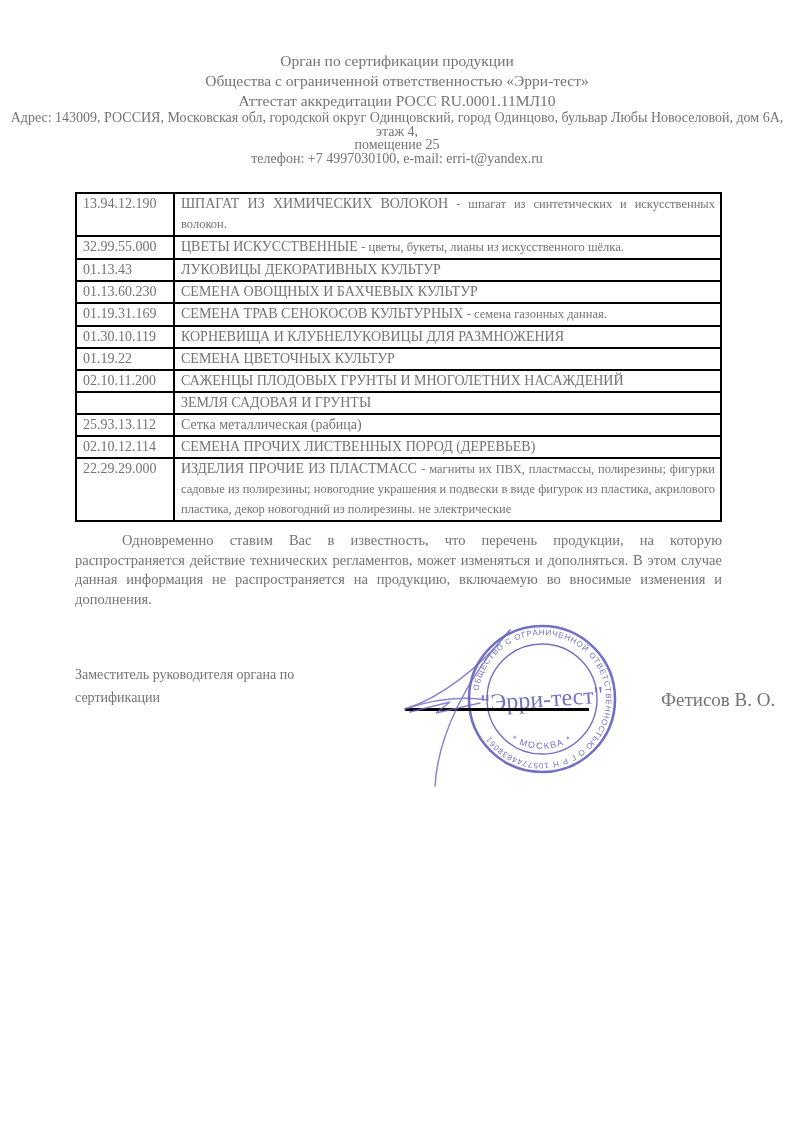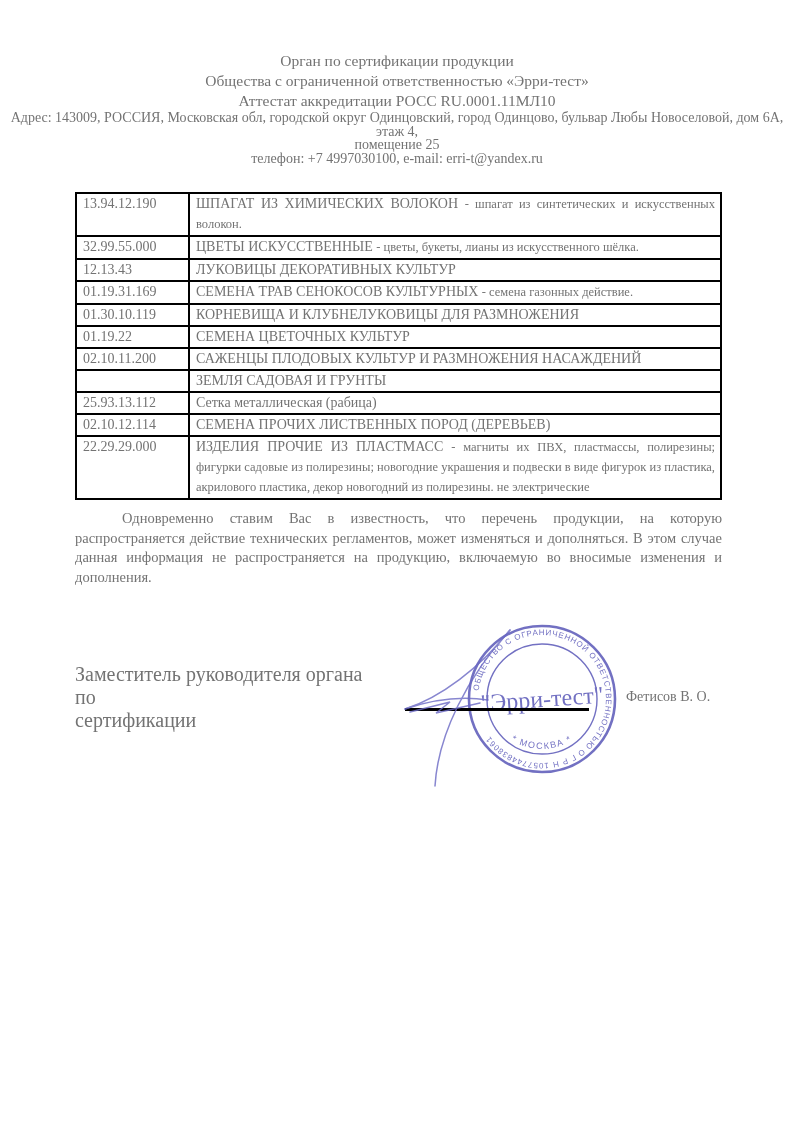--- a/index.html
+++ b/index.html
@@ -25,43 +25,43 @@
     margin: 27px 0 0 75px;
     width: 647px;
     table-layout: fixed;
   }
   table.products td {
     border: 2px solid #000000;
     vertical-align: top;
     padding: 0 5px 1px 6px;
     line-height: 19px;
   }
-  td.col-code { width: 113px; font-size: 14px; border-radius: 14px; }
+  td.col-code { width: 98px; font-size: 14px; border-radius: 14px; }
   td.col-desc { font-size: 14px; text-align: justify; font-family: Liberation Serif, serif; }
   .detail { font-size: 12.5px; }
   
   .body-text { margin: 9px 72px 0 75px; }
   .body-text p {
     font-size: 14.5px;
     line-height: 19.5px;
     text-align: justify;
     text-indent: 47px;
   }
   
   .sign-label {
     position: absolute; left: 75px; top: 650px; width: 310px;
-    font-size: 20px; line-height: 23px;
+    font-size: 14px; line-height: 23px;
   }
   .sign-line {
     position: absolute; left: 405px; top: 695px;
     width: 184px; height: 3px; background: #000000; z-index: 3;
   }
   .sign-name {
-    position: absolute; left: 626px; top: 676px;
-    font-size: 14px; z-index: 2;
+    position: absolute; left: 661px; top: 676px;
+    font-size: 19px; z-index: 2;
   }
   .stamp {
     position: absolute; left: 466px; top: 610px;
     width: 152px; height: 152px; z-index: 1; opacity: 0.85;
   }
   .autograph {
     position: absolute; left: 392px; top: 601px;
     width: 165px; height: 180px; z-index: 4; opacity: 0.8;
   }
 </style>
@@ -85,39 +85,43 @@
         <td class="col-code">13.94.12.190</td>
         <td class="col-desc"><span>ШПАГАТ ИЗ ХИМИЧЕСКИХ ВОЛОКОН</span>
           <span class="detail">- шпагат из синтетических и искусственных волокон.</span></td>
       </tr>
       <tr>
         <td class="col-code">32.99.55.000</td>
         <td class="col-desc"><span>ЦВЕТЫ ИСКУССТВЕННЫЕ</span>
           <span class="detail">- цветы, букеты, лианы из искусственного шёлка.</span></td>
       </tr>
       <tr>
-        <td class="col-code">12.13.43</td>
+        <td class="col-code">01.13.43</td>
         <td class="col-desc"><span>ЛУКОВИЦЫ ДЕКОРАТИВНЫХ КУЛЬТУР</span></td>
+      </tr>
+      <tr>
+        <td class="col-code">01.13.60.230</td>
+        <td class="col-desc"><span>СЕМЕНА ОВОЩНЫХ И БАХЧЕВЫХ КУЛЬТУР</span></td>
       </tr>
       <tr>
         <td class="col-code">01.19.31.169</td>
         <td class="col-desc"><span>СЕМЕНА ТРАВ СЕНОКОСОВ КУЛЬТУРНЫХ</span>
-          <span class="detail">- семена газонных действие.</span></td>
+          <span class="detail">- семена газонных данная.</span></td>
       </tr>
       <tr>
         <td class="col-code">01.30.10.119</td>
         <td class="col-desc"><span>КОРНЕВИЩА И КЛУБНЕЛУКОВИЦЫ ДЛЯ РАЗМНОЖЕНИЯ</span></td>
       </tr>
       <tr>
         <td class="col-code">01.19.22</td>
         <td class="col-desc"><span>СЕМЕНА ЦВЕТОЧНЫХ КУЛЬТУР</span></td>
       </tr>
       <tr>
         <td class="col-code">02.10.11.200</td>
-        <td class="col-desc"><span>САЖЕНЦЫ ПЛОДОВЫХ КУЛЬТУР И РАЗМНОЖЕНИЯ НАСАЖДЕНИЙ</span></td>
+        <td class="col-desc"><span>САЖЕНЦЫ ПЛОДОВЫХ ГРУНТЫ И МНОГОЛЕТНИХ НАСАЖДЕНИЙ</span></td>
       </tr>
       <tr>
         <td class="col-code"></td>
         <td class="col-desc"><span>ЗЕМЛЯ САДОВАЯ И ГРУНТЫ</span></td>
       </tr>
       <tr>
         <td class="col-code">25.93.13.112</td>
         <td class="col-desc"><span>Сетка металлическая (рабица)</span></td>
       </tr>
       <tr>

